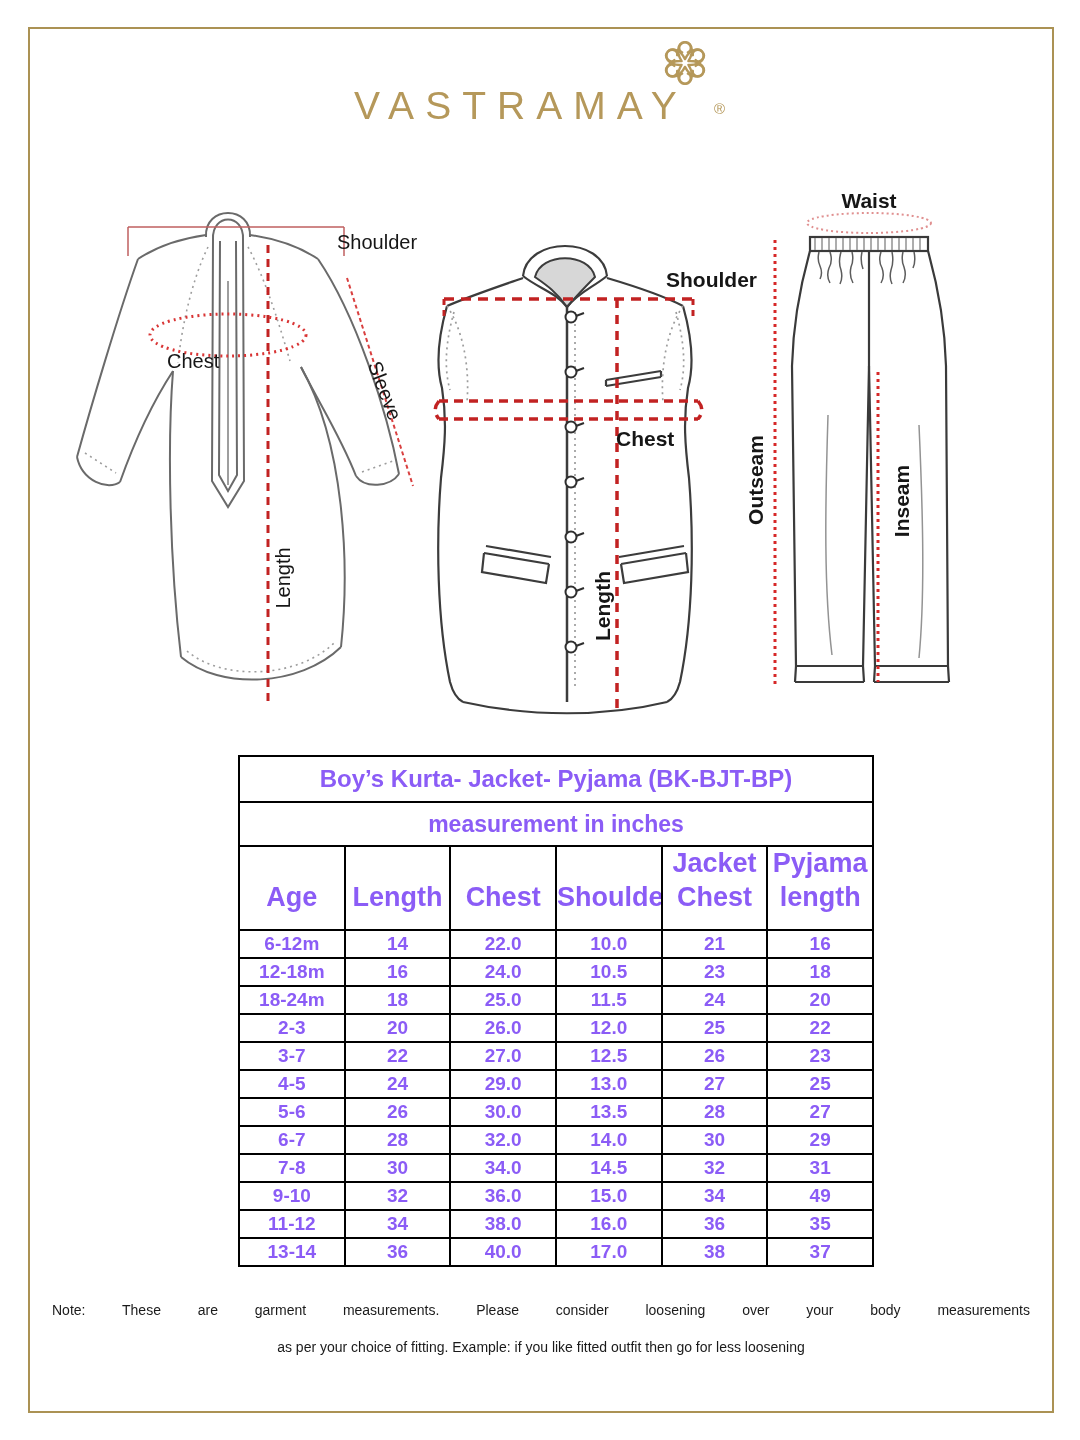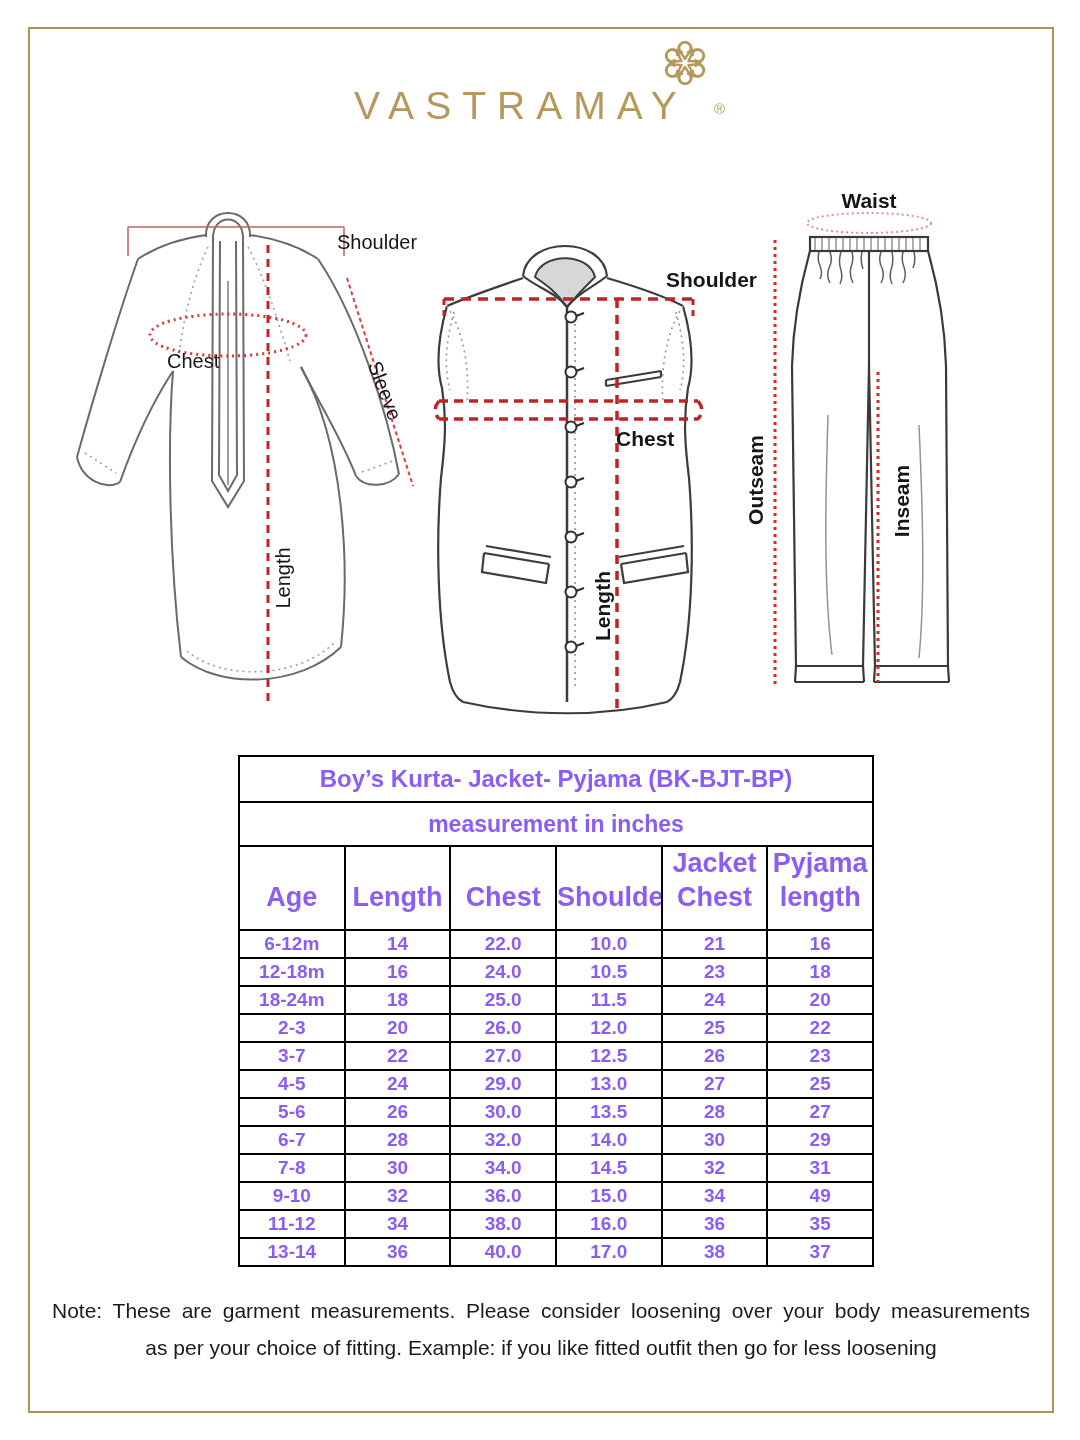--- a/index.html
+++ b/index.html
@@ -54,21 +54,21 @@
   .size-table tbody td{height:26px;font-size:19px;}
   .size-table .c0{width:92px;border-radius:30px;}
   .size-table .c1{width:101px;}
   .size-table .c2{width:100px;}
   .size-table .c3{width:101px;}
   .size-table .c4{width:141px;}
   .size-table .c5{width:101px;}
   
   .note{
     position:absolute;left:52px;top:1292px;width:978px;
-    font-size:21px;line-height:37px;color:#1a1a1a;
+    font-size:14px;line-height:37px;color:#1a1a1a;
   }
   .note-line1{text-align:justify;text-align-last:justify;}
   .note-line2{text-align:center;}
 </style>
 </head>
 <body>
 
 <div class="page">
   <div class="gold-frame"></div>
 

